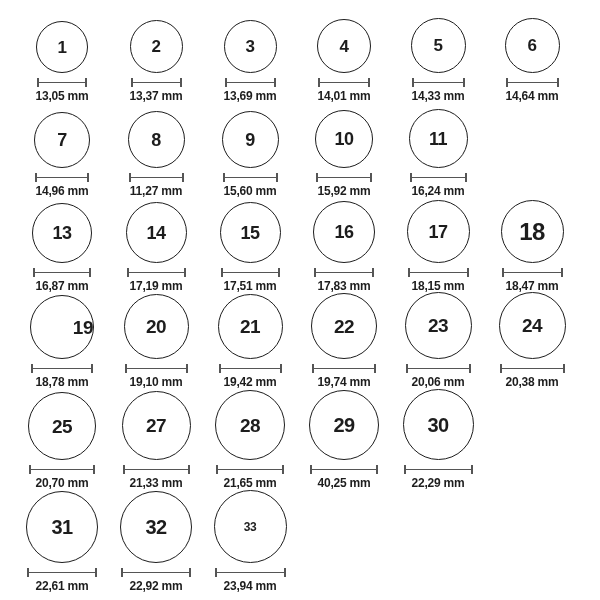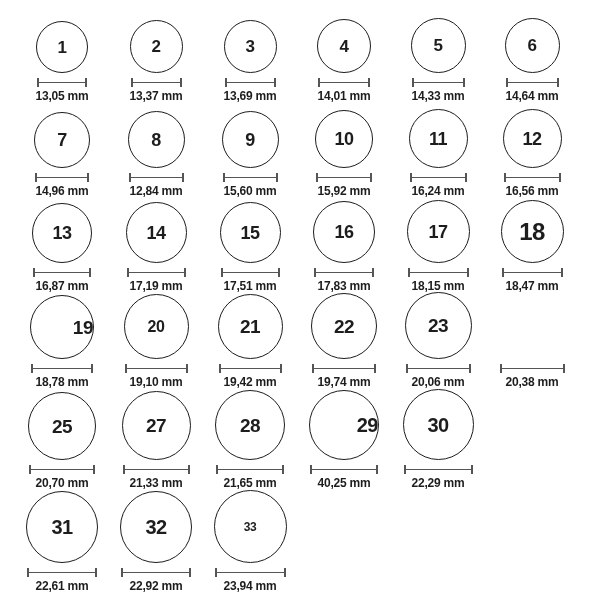--- a/index.html
+++ b/index.html
@@ -126,21 +126,21 @@
           <span class="ring-number" style="font-size: 18px;">7</span>
         </div>
         <div class="ruler" style="width: 54px;"></div>
         <span class="ring-label">14,96 mm</span>
       </div>
       <div class="ring-cell">
         <div class="ring-circle" style="width: 57px; height: 57px;">
           <span class="ring-number" style="font-size: 18px;">8</span>
         </div>
         <div class="ruler" style="width: 55px;"></div>
-        <span class="ring-label">12,84 mm</span>
+        <span class="ring-label">11,27 mm</span>
       </div>
       <div class="ring-cell">
         <div class="ring-circle" style="width: 57px; height: 57px;">
           <span class="ring-number" style="font-size: 18px;">9</span>
         </div>
         <div class="ruler" style="width: 55px;"></div>
         <span class="ring-label">15,60 mm</span>
       </div>
       <div class="ring-cell">
         <div class="ring-circle" style="width: 58px; height: 58px;">
@@ -149,27 +149,20 @@
         <div class="ruler" style="width: 56px;"></div>
         <span class="ring-label">15,92 mm</span>
       </div>
       <div class="ring-cell">
         <div class="ring-circle" style="width: 59px; height: 59px;">
           <span class="ring-number" style="font-size: 18px;">11</span>
         </div>
         <div class="ruler" style="width: 57px;"></div>
         <span class="ring-label">16,24 mm</span>
       </div>
-      <div class="ring-cell">
-        <div class="ring-circle" style="width: 59px; height: 59px;">
-          <span class="ring-number" style="font-size: 18px;">12</span>
-        </div>
-        <div class="ruler" style="width: 57px;"></div>
-        <span class="ring-label">16,56 mm</span>
-      </div>
     </div>
     <div class="ring-row" style="height: 95px;">
       <div class="ring-cell">
         <div class="ring-circle" style="width: 60px; height: 60px;">
           <span class="ring-number" style="font-size: 18px;">13</span>
         </div>
         <div class="ruler" style="width: 58px;"></div>
         <span class="ring-label">16,87 mm</span>
       </div>
       <div class="ring-cell">
@@ -211,21 +204,21 @@
     <div class="ring-row" style="height: 96px;">
       <div class="ring-cell">
         <div class="ring-circle" style="width: 64px; height: 64px; justify-content: flex-end;">
           <span class="ring-number" style="font-size: 19px;">19</span>
         </div>
         <div class="ruler" style="width: 62px;"></div>
         <span class="ring-label">18,78 mm</span>
       </div>
       <div class="ring-cell">
         <div class="ring-circle" style="width: 65px; height: 65px;">
-          <span class="ring-number" style="font-size: 16px; text-align: center;">20</span>
+          <span class="ring-number" style="font-size: 19px; text-align: center;">20</span>
         </div>
         <div class="ruler" style="width: 63px;"></div>
         <span class="ring-label">19,10 mm</span>
       </div>
       <div class="ring-cell">
         <div class="ring-circle" style="width: 65px; height: 65px;">
           <span class="ring-number" style="font-size: 19px;">21</span>
         </div>
         <div class="ruler" style="width: 63px;"></div>
         <span class="ring-label">19,42 mm</span>
@@ -238,20 +231,23 @@
         <span class="ring-label">19,74 mm</span>
       </div>
       <div class="ring-cell">
         <div class="ring-circle" style="width: 67px; height: 67px;">
           <span class="ring-number" style="font-size: 19px;">23</span>
         </div>
         <div class="ruler" style="width: 65px;"></div>
         <span class="ring-label">20,06 mm</span>
       </div>
       <div class="ring-cell">
+        <div class="ring-circle" style="width: 67px; height: 67px;">
+          <span class="ring-number" style="font-size: 19px;">24</span>
+        </div>
         <div class="ruler" style="width: 65px;"></div>
         <span class="ring-label">20,38 mm</span>
       </div>
     </div>
     <div class="ring-row" style="height: 101px;">
       <div class="ring-cell">
         <div class="ring-circle" style="width: 68px; height: 68px;">
           <span class="ring-number" style="font-size: 19px;">25</span>
         </div>
         <div class="ruler" style="width: 66px;"></div>
@@ -265,21 +261,21 @@
         <span class="ring-label">21,33 mm</span>
       </div>
       <div class="ring-cell">
         <div class="ring-circle" style="width: 70px; height: 70px;">
           <span class="ring-number" style="font-size: 19px;">28</span>
         </div>
         <div class="ruler" style="width: 68px;"></div>
         <span class="ring-label">21,65 mm</span>
       </div>
       <div class="ring-cell">
-        <div class="ring-circle" style="width: 70px; height: 70px; justify-content: flex-end;">
+        <div class="ring-circle" style="width: 70px; height: 70px;">
           <span class="ring-number" style="font-size: 20px;">29</span>
         </div>
         <div class="ruler" style="width: 68px;"></div>
         <span class="ring-label">40,25 mm</span>
       </div>
       <div class="ring-cell">
         <div class="ring-circle" style="width: 71px; height: 71px;">
           <span class="ring-number" style="font-size: 20px;">30</span>
         </div>
         <div class="ruler" style="width: 69px;"></div>

